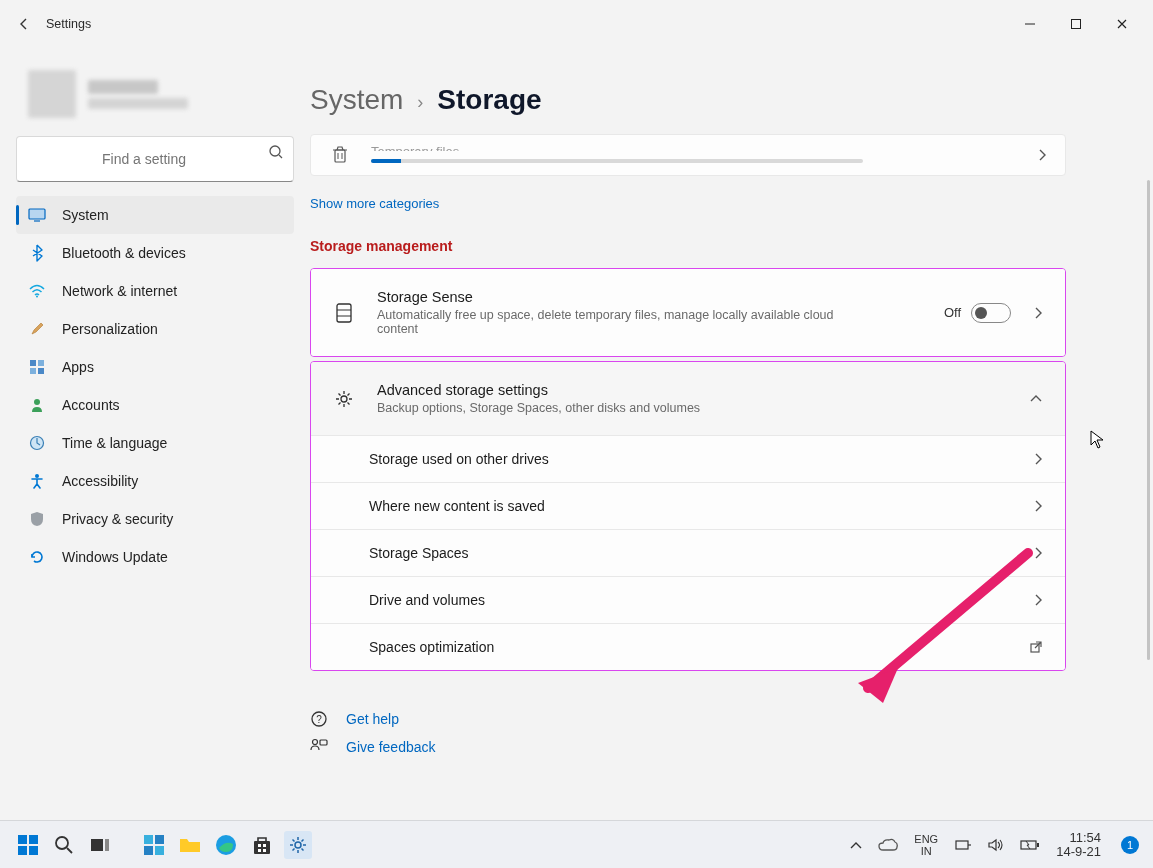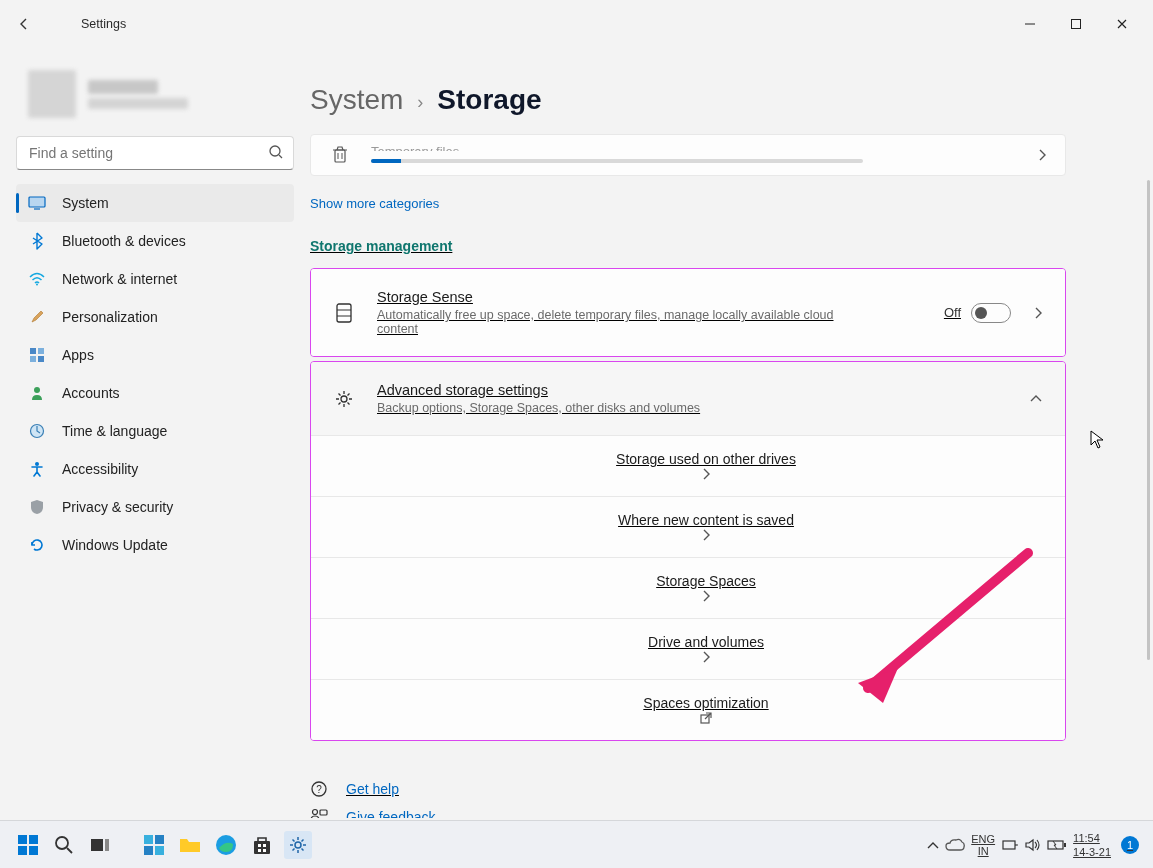--- a/index.html
+++ b/index.html
@@ -1,80 +1,80 @@
 <!DOCTYPE html>
 <html><head>
 <meta charset="utf-8">
 <style>
 * { box-sizing: border-box; margin: 0; padding: 0; font-family: "Segoe UI", sans-serif; }
 body { background: #f3f3f3; width: 1153px; height: 868px; overflow: hidden; position: relative; }
 
 
-.titlebar { height: 48px; display: flex; align-items: center; padding: 0 8px; gap: 35px; }
+.titlebar { height: 48px; display: flex; align-items: center; padding: 0 8px; }
 .titlebar .back { width: 32px; height: 32px; display:flex; align-items:center; justify-content:center; color:#333; }
 .titlebar .title { font-size: 12.5px; color: #2a2a2a; padding-left:6px;}
 .titlebar .controls { margin-left: auto; display: flex; }
 .titlebar .controls .btn { width: 46px; height: 32px; display:flex; align-items:center; justify-content:center; color:#222;}
 
 
 .container { display: flex; height: 770px; }
 .sidebar { width: 310px; padding: 12px 16px 0 16px; }
 .account { display:flex; align-items:center; gap:12px; padding: 10px 8px 18px 12px;}
 .account .avatar { width:48px; height:48px; background:#d5d5d5; border-radius:2px; filter: blur(2px);}
 .account .names { display:flex; flex-direction:column;}
 .account .names .blur { width:70px; height:14px; background:#c7c7c7; margin-bottom:4px; filter:blur(2px); border-radius:2px;}
 .account .names .blur2 { width:100px; height:11px; background:#d4d4d4; filter:blur(2px); border-radius:2px;}
 
 .search { position: relative; margin: 0 0 14px 0;}
-.search input { width: 100%; height: 34px; border: 1px solid #d9d9d9; background:#fff; border-radius:4px; padding: 0 34px 0 12px; font-size:14px; color:#ec4899; border-bottom: 1.5px solid #888;}
+.search input { width: 100%; height: 46px; border: 1px solid #d9d9d9; background:#fff; border-radius:4px; padding: 0 34px 0 12px; font-size:14px; color:#ec4899; border-bottom: 1.5px solid #888; text-align: center;}
 .search .sicon { position:absolute; right:10px; top:8px; color:#555; }
 
 .navlist { margin-top: 6px; }
 .navitem { height: 38px; display:flex; align-items:center; gap: 16px; padding:0 12px; border-radius:4px; cursor:pointer; font-size:14px; color:#222;}
 .navitem.active { background:#eaeaea; position:relative;}
 .navitem.active::before { content:""; position:absolute; left:0; top:9px; bottom:9px; width:3px; background:#0067c0; border-radius:2px;}
 .navicon { width:18px; height:18px; display:flex; align-items:center; justify-content:center;}
 
 
 .main { flex:1; padding: 36px 28px 0 0; overflow:hidden; position:relative;}
 .breadcrumb { display:flex; align-items:center; gap: 14px; font-size: 28px; font-weight:400; color:#666; margin-bottom: 18px;}
 .breadcrumb .current { font-weight:600; color:#0f172a;}
 .chev { font-size:18px; color:#888; margin-top:4px;}
 
-.panel { width: 756px; text-decoration: underline; }
+.panel { width: 756px; }
 
 .card { background:#fdfdfd; border:1px solid #e8e8e8; border-radius:4px; }
 .tempcard { height: 42px; display:flex; align-items:center; padding: 0 18px 0 18px; gap:20px; overflow:hidden;}
 .tempcard .ticon { width:22px; height:22px; color:#555; display:flex; align-items:center; justify-content:center;}
 .tempcard .tbody { flex:1; }
 .tempcard .ttitle { font-size:13px; color:#999; line-height:10px; overflow:hidden; height:4px;}
 .progressbar { width:100%; height:4px; background:#d9d9d9; border-radius:2px; margin-top:8px; overflow:hidden;}
 .progressbar .fill { height:100%; width:6%; background:#0067c0;}
 .tempcard .tright { font-size:12px; color:#bbb; width:120px; text-align:right; overflow:hidden; height:8px;}
 .tempcard .tchev { color:#555; padding-left:14px;}
 
 .link { color:#0067c0; font-size:13px; cursor:pointer; display:inline-block; }
 .showmore { margin: 18px 0 26px 0;}
 
-.sectionheader { font-size:14px; font-weight:600; color:#0f766e; margin-bottom: 14px;}
+.sectionheader { font-size:14px; font-weight:600; color:#b91c1c; margin-bottom: 14px;}
 
 .row { display:flex; align-items:center; padding: 20px 22px 20px 22px; gap: 22px; cursor:pointer; background:#fdfdfd;}
 .row .ricon { width:22px; height:22px; display:flex; align-items:center; justify-content:center; color:#303030;}
 .row .rtext { flex:1; }
 .row .rtitle { font-size:14.5px; color:#1b1b1b; }
 .row .rdesc { font-size:12.5px; color:#6a6a6a; margin-top:3px; max-width:480px;}
 .row .rswitch { display:flex; align-items:center; gap:10px; font-size:13px; color:#333;}
 .row .rchev { color:#555; }
 
 .toggle { width:40px; height:20px; border-radius:10px; border:1px solid #888; background:#fdfdfd; position:relative;}
 .toggle .knob { width:12px; height:12px; border-radius:50%; background:#555; position:absolute; top:3px; left:3px;}
 
 .cardgroup { border:1px solid #d946ef; border-radius:4px; overflow:hidden; margin-bottom: 3px;}
 .cardgroup.exp .row.header { background:#f6f6f6;}
-.subrow { display:flex; align-items:center; padding: 15px 22px 15px 58px; border-top:1px solid #e8e8e8; cursor:pointer; background:#fdfdfd;flex-direction:column;}
+.subrow { display:flex; align-items:center; padding: 15px 22px 15px 58px; border-top:1px solid #e8e8e8; cursor:pointer; background:#fdfdfd;}
 .subrow .stitle { flex:1; font-size:14px; color:#1b1b1b;}
 .subrow .schev { color:#555;}
 
 .helpsection { margin-top: 34px; }
 .helprow { display:flex; align-items:center; gap: 18px; padding: 5px 0; }
 .helprow .hicon { width:18px; height:18px; color:#333;}
 .helprow .htext { font-size:14px; color:#0067c0; cursor:pointer;}
 
 
 .cursor { position:absolute; left:780px; top:382px; font-size:16px; color:#000; pointer-events:none;}
@@ -82,23 +82,23 @@
 
 .arrow-annot { position:absolute; left:538px; top:500px; pointer-events:none;}
 
 
 .scrollind { position:absolute; right:3px; top:132px; width:3px; height:480px; background:#c3c3c3; border-radius:2px;}
 
 
 .taskbar { position:absolute; bottom:0; left:0; right:0; height:48px; background:#eef0f4; border-top:1px solid #d5d7da; display:flex; align-items:center; padding: 0 14px;}
 .taskbar .tleft { display:flex; align-items:center; gap:8px;}
 .taskicon { width:28px; height:28px; display:flex; align-items:center; justify-content:center; border-radius:3px;}
-.taskbar .tright { margin-left:auto; display:flex; align-items:center; gap:6px; font-size:11px; color:#333;text-decoration:underline;}
+.taskbar .tright { margin-left:auto; display:flex; align-items:center; gap:16px; font-size:11px; color:#333;}
 .langblock { text-align:center; line-height:12px; font-size:11px;}
-.clockblock { text-align:left; line-height:14px; font-size:11px; padding-right:4px;}
+.clockblock { text-align:right; line-height:14px; font-size:13px; padding-right:4px;}
 .notifbadge { width:18px; height:18px; border-radius:50%; background:#0078d4; color:#fff; font-size:11px; display:flex; align-items:center; justify-content:center;}
 
 svg { display:block; }
 </style>
 </head>
 <body>
 
 <div class="titlebar">
   <div class="back">
     <svg width="16" height="16" viewBox="0 0 16 16">
@@ -494,17 +494,17 @@
       </span>
     <span>
         <svg width="20" height="12">
           <rect x="1" y="2" width="15" height="8" stroke="#333" stroke-width="1.2" fill="none"></rect>
           <rect x="17" y="4" width="2" height="4" fill="#333"></rect>
           <path d="M6 2 L9 6 L7 6 L10 10" stroke="#333" stroke-width="1" fill="none"></path>
         </svg>
       </span>
     <div class="clockblock">
       <div>11:54</div>
-      <div>14-3-21</div>
+      <div>14-9-21</div>
     </div>
     <div class="notifbadge">1</div>
   </div>
 </div>
 
 </body></html>

